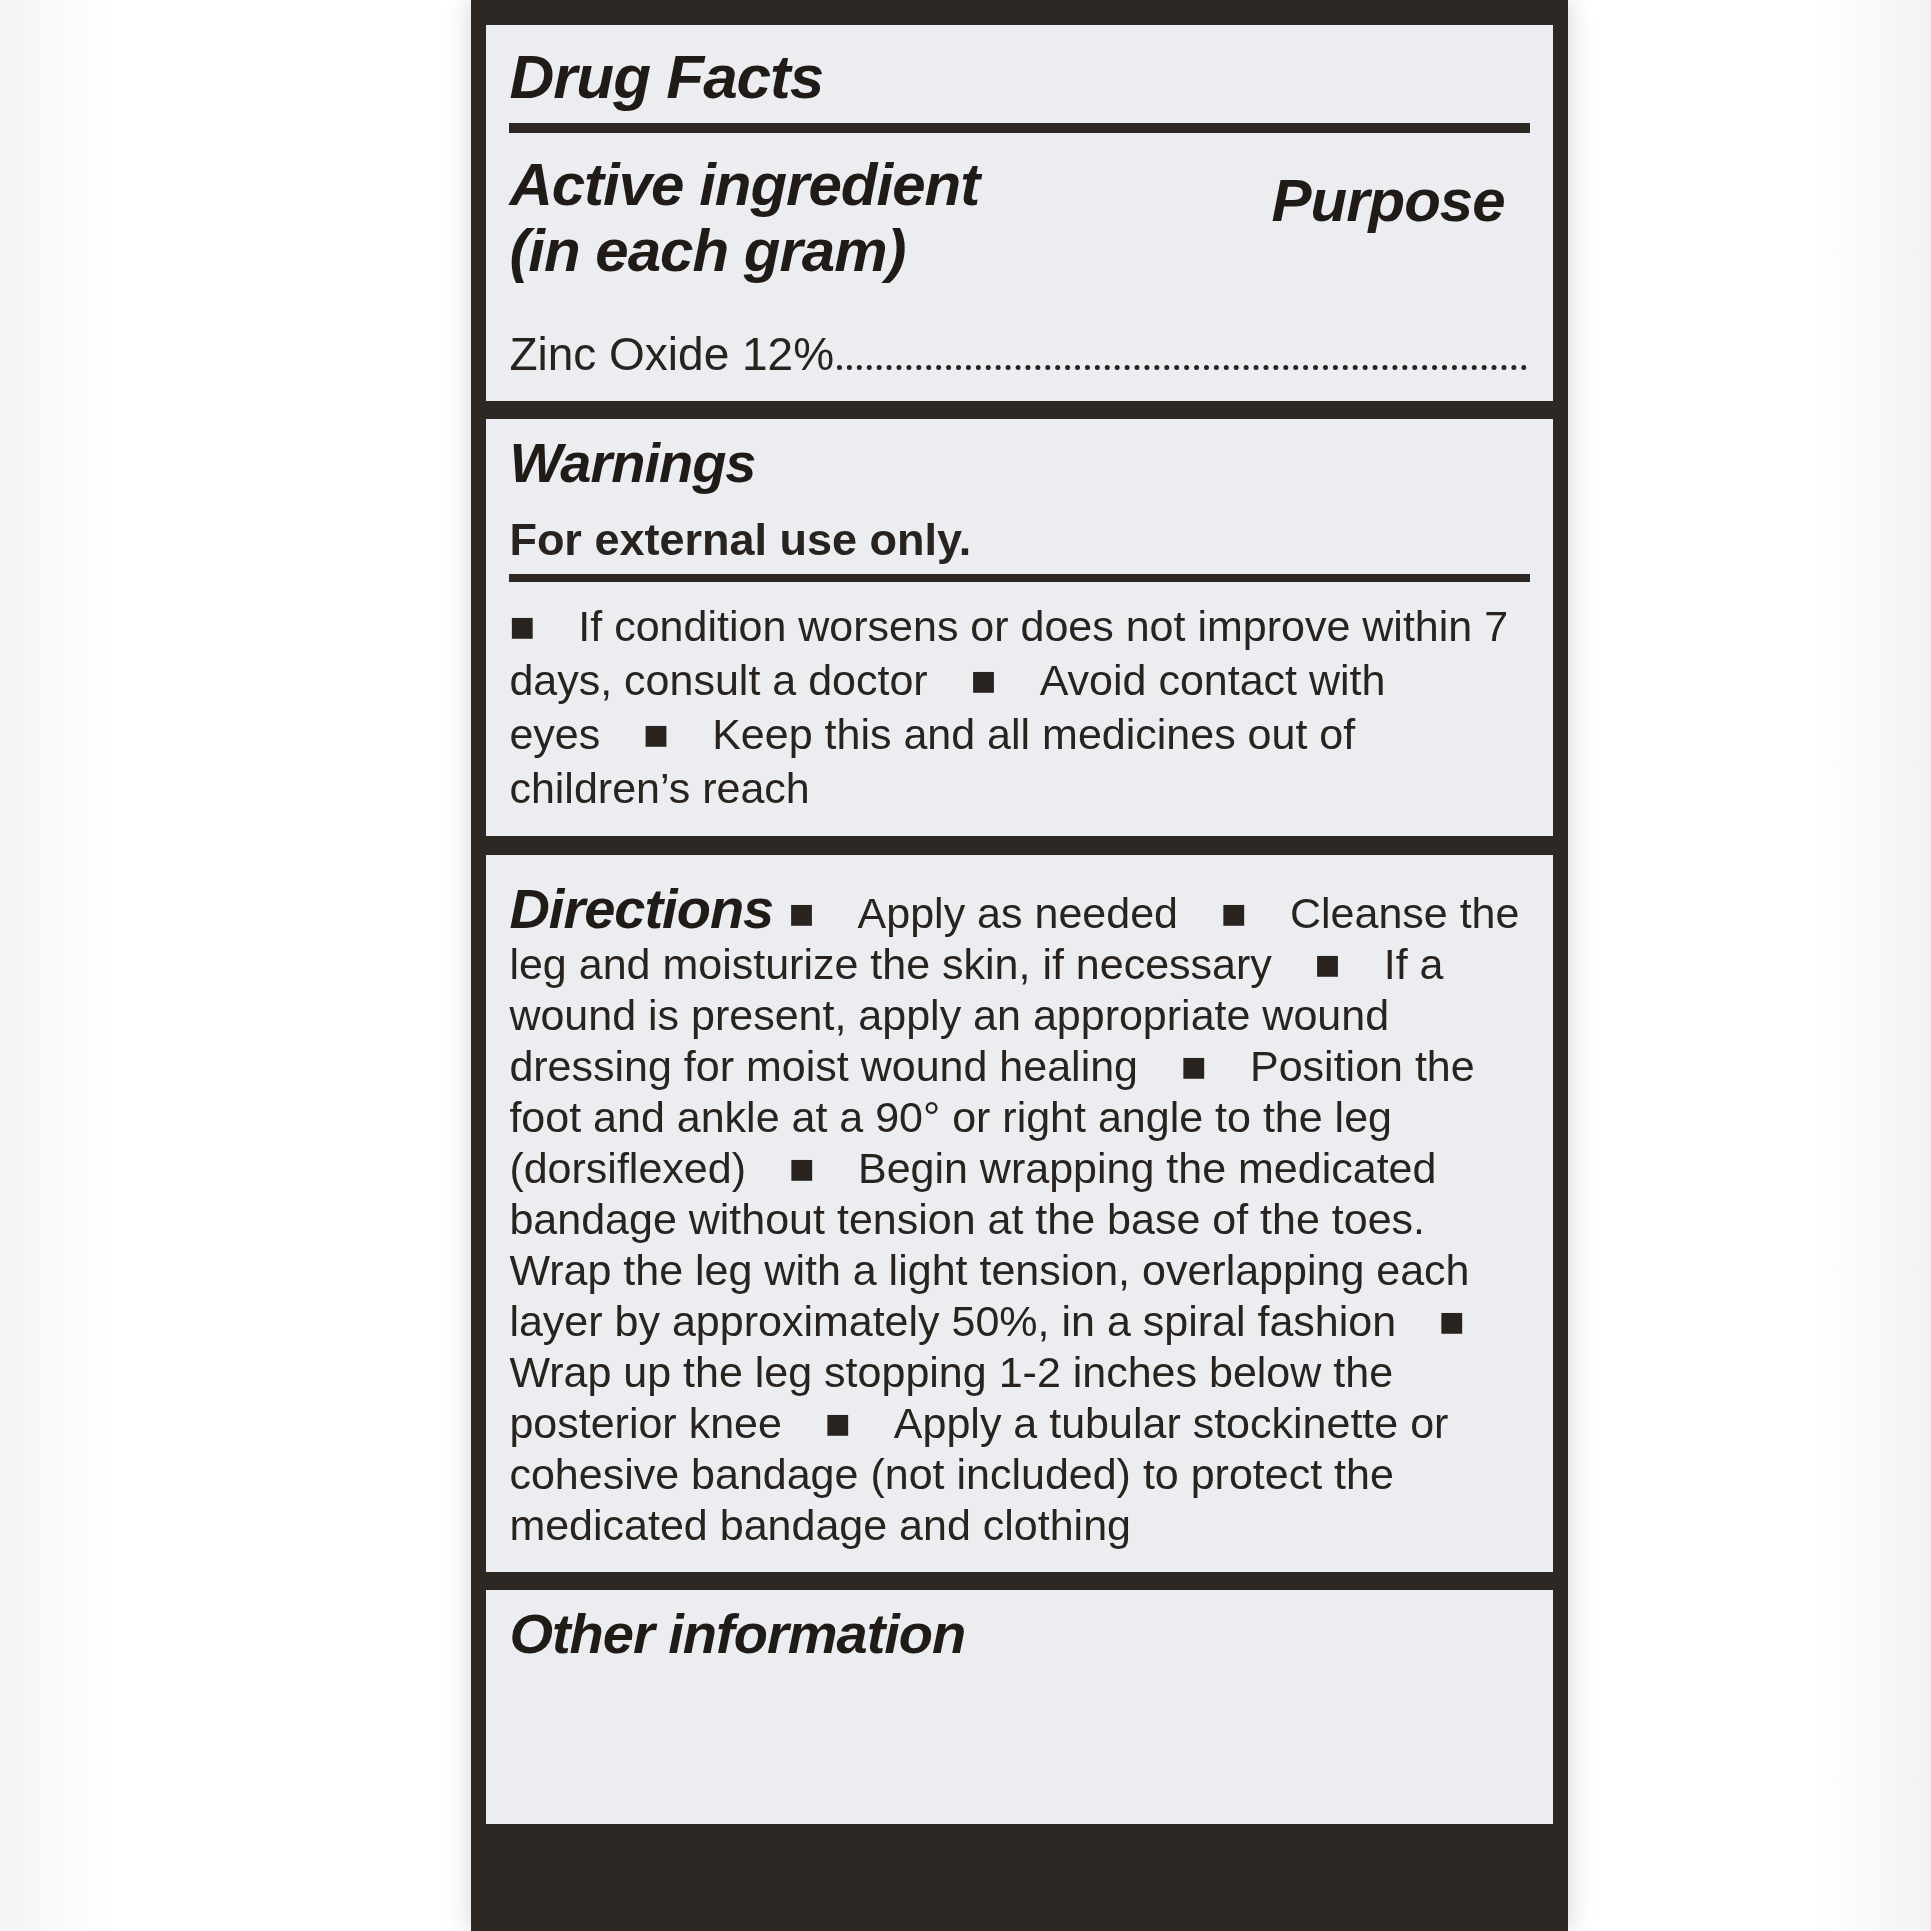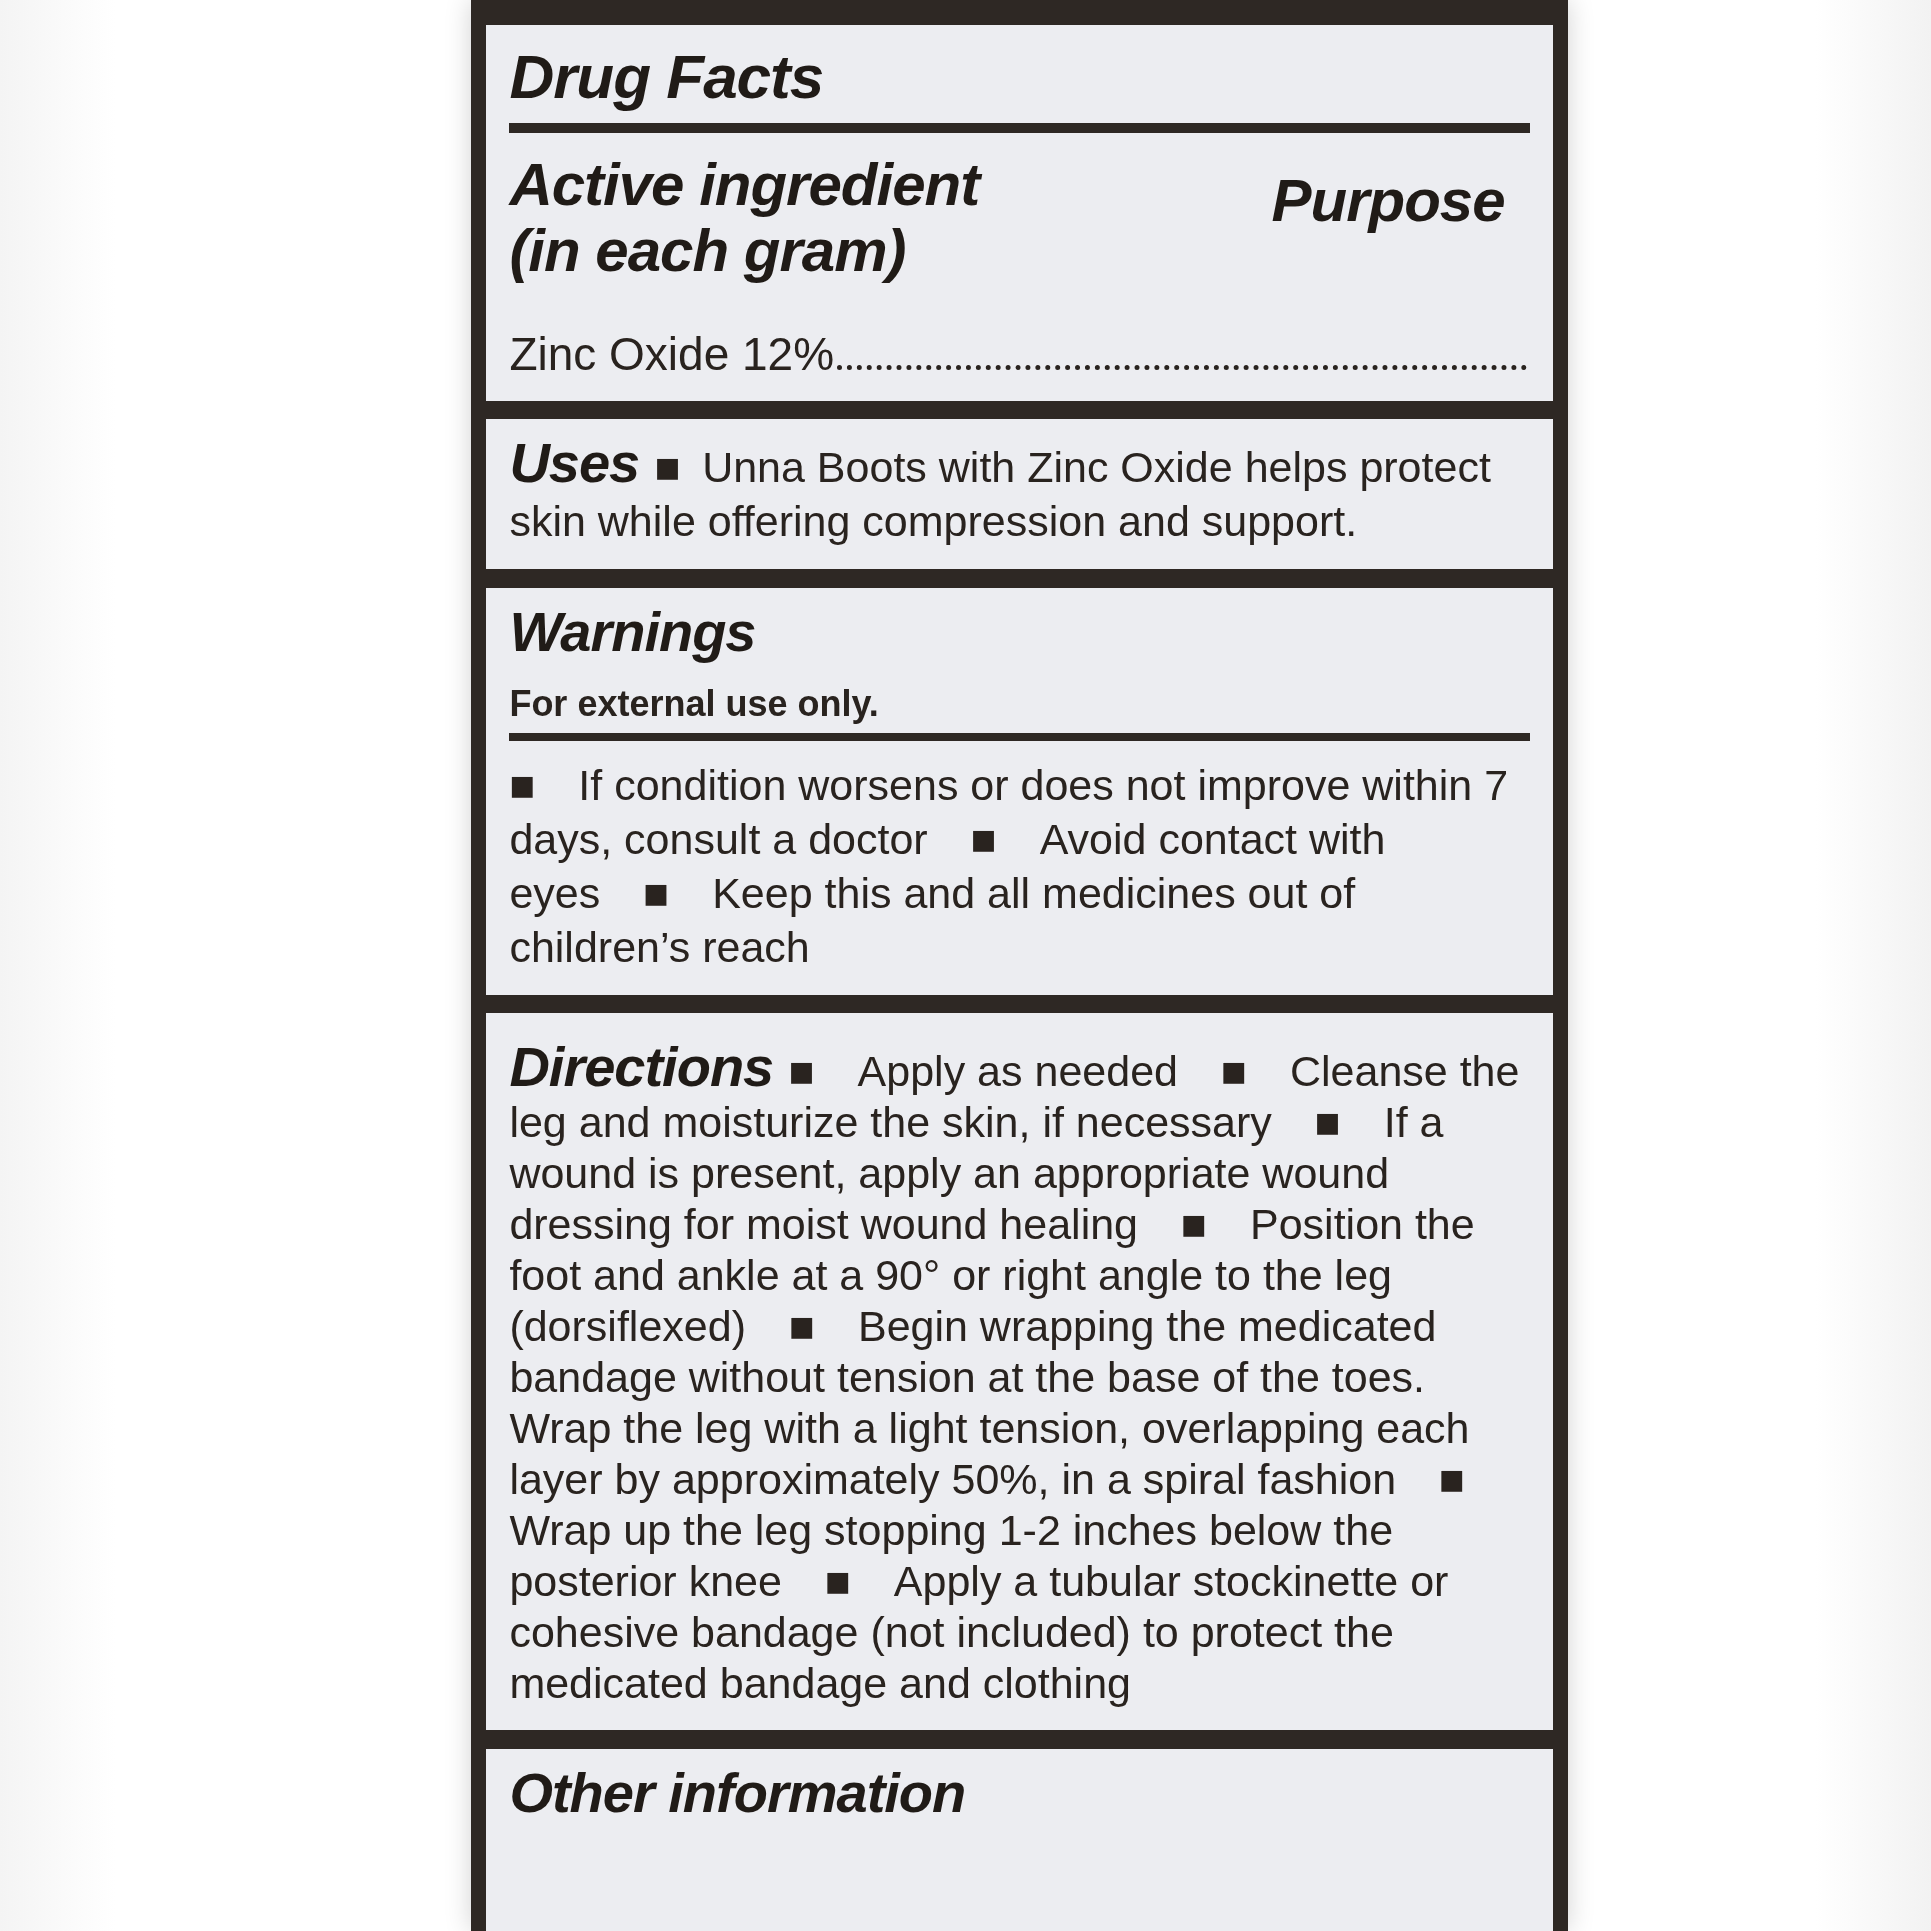--- a/index.html
+++ b/index.html
@@ -112,21 +112,21 @@
     font-size: 43px;
     line-height: 50px;
     margin: 0;
   }
   .flow-para {
     font-size: 43px;
     line-height: 54px;
     margin: 0;
   }
   .subhead-bold {
-    font-size: 36px;
+    font-size: 45px;
     font-weight: bold;
     margin: 21px 0 0 0;
     line-height: 1.1;
   }
   .warn-body { margin-top: 0; line-height: 54px; }
   
   .panel-header   { min-height: 299px; }
   .panel-uses     { min-height: 122px; padding-top: 17.4px; }
   .panel-warnings { min-height: 377px; }
   .panel-directions { min-height: 660px; padding-top: 28px; }
@@ -148,23 +148,20 @@
         <div class="ai-heading">(in each gram)</div>
       </div>
       <div class="purpose-heading">Purpose</div>
     </div>
     <div class="ingredient-row">
       <span>Zinc Oxide 12%</span>
       <span class="dot-leader"></span>
     </div>
   </section>
 
-  <section class="panel panel-uses">
-    <p class="flow-para"><span class="inline-heading">Uses</span><span>■ Unna Boots with Zinc Oxide helps protect skin while offering compression and support.</span></p>
-  </section>
 
   <section class="panel panel-warnings">
     <h2 class="section-heading">Warnings</h2>
     <p class="subhead-bold">For external use only.</p>
     <div class="rule-medium"></div>
     <p class="flow-para warn-body">■  If condition worsens or does not improve within 7 days, consult a doctor  ■  Avoid contact with eyes  ■  Keep this and all medicines out of children’s reach</p>
   </section>
 
   <section class="panel panel-directions">
     <p class="body-text" style="line-height:51px;"><span class="inline-heading">Directions</span><span>■  Apply as needed  ■  Cleanse the leg and moisturize the skin, if necessary  ■  If a wound is present, apply an appropriate wound dressing for moist wound healing  ■  Position the foot and ankle at a 90° or right angle to the leg (dorsiflexed)  ■  Begin wrapping the medicated bandage without tension at the base of the toes. Wrap the leg with a light tension, overlapping each layer by approximately 50%, in a spiral fashion  ■  Wrap up the leg stopping 1-2 inches below the posterior knee  ■  Apply a tubular stockinette or cohesive bandage (not included) to protect the medicated bandage and clothing</span></p>

